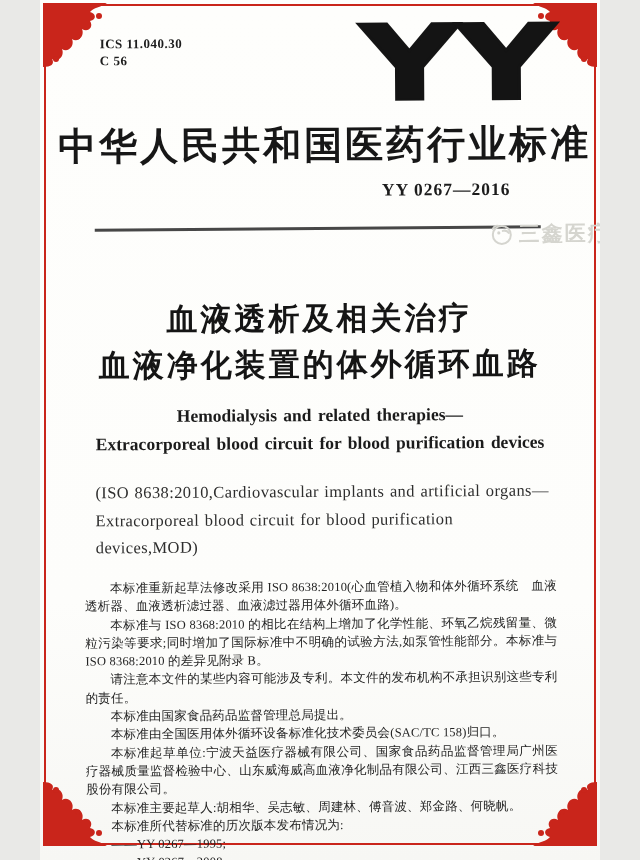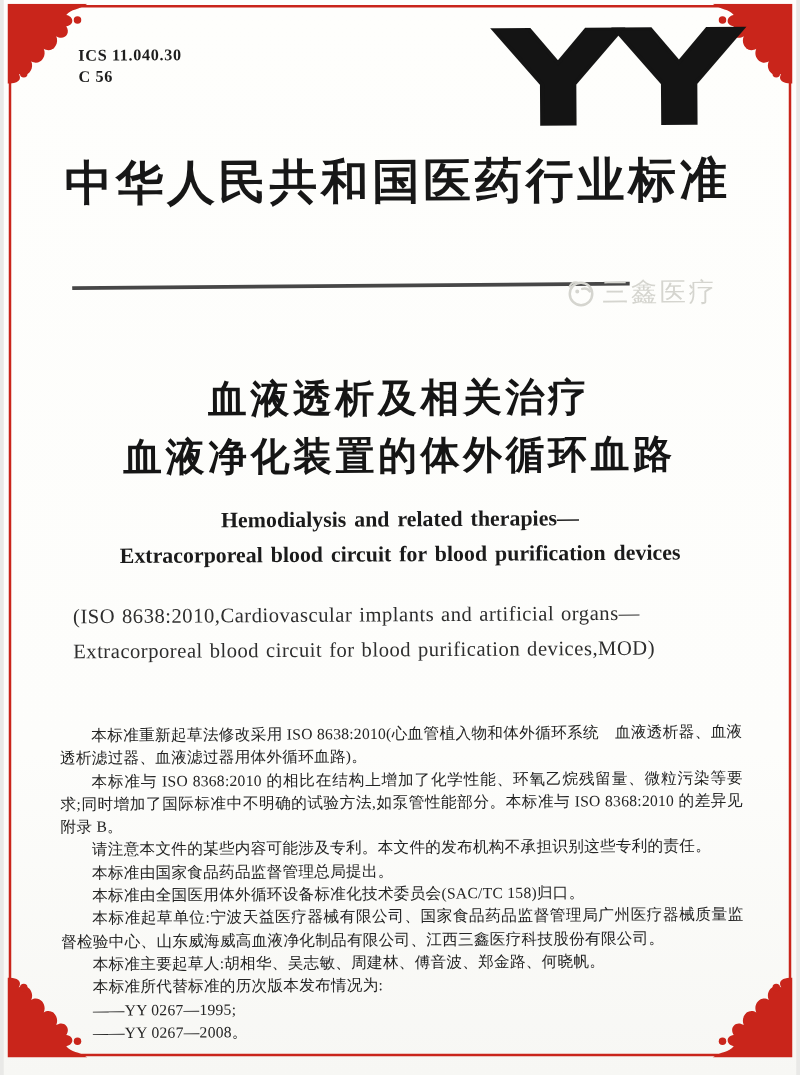--- a/index.html
+++ b/index.html
@@ -1,17 +1,17 @@
 <!DOCTYPE html>
 <html style="--frame-red: #c9251b; --ink: #222222; --watermark-gray: #d5d5cf;"><head>
 <meta charset="utf-8">
 <style>
   html,body{margin:0;padding:0;background:#e9e9e7;}
   .canvas{
-    position:relative;width:634px;height:860px;margin:0 auto;
+    position:relative;width:560px;height:860px;margin:0 auto;
     background:linear-gradient(180deg,#fefefc 0%,#fdfdfb 70%,#f7f7f4 100%);
     overflow:hidden;
     font-family:"Liberation Serif", serif;
     color:#222;
   }
   
   .frame{
     position:absolute;left:4px;top:4px;right:4px;bottom:15px;
     border:2.5px solid var(--frame-red,#c9251b);
     pointer-events:none;
@@ -54,21 +54,21 @@
     position:absolute;left:56px;top:227px;width:446px;height:2.5px;
     background:#474747;transform:rotate(-0.1deg);
   }
   .watermark{
     position:absolute;left:450px;top:221px;display:flex;align-items:center;gap:3px;
     color:var(--watermark-gray,#d5d5cf);
   }
   .watermark svg{display:block;}
   .watermark .wm-text{
     font-family:"Liberation Sans", sans-serif;
-    font-size:21px;font-weight:normal;letter-spacing:2px;
+    font-size:21px;font-weight:bold;letter-spacing:2px;
     color:var(--watermark-gray,#d5d5cf);white-space:nowrap;
   }
   .title-cn{
     position:absolute;left:0;right:0;top:296px;text-align:center;
     font-family:"Liberation Sans", sans-serif;
     font-weight:bold;color:#151515;
     font-size:31px;line-height:46px;letter-spacing:3px;
   }
   .title-en{
     position:absolute;left:0;right:0;top:401px;text-align:center;
@@ -132,20 +132,21 @@
     <div class="ics">
       <div>ICS 11.040.30</div>
       <div>C 56</div>
     </div>
 
     <div class="logo">YY</div>
 
     <div class="header-title">中华人民共和国医药行业标准</div>
 
     <div class="std-num">
+      <div class="num">YY 0267—2016</div>
     </div>
 
     <div class="rule"></div>
 
     <div class="watermark">
       <svg width="27" height="27" viewBox="0 0 27 27">
         <circle cx="13" cy="14" r="9" fill="none" stroke="#d5d5cf" stroke-width="2"></circle>
         <circle cx="10" cy="12" r="1.6" fill="#d5d5cf"></circle>
         <path d="M14 10 q4 -1 6 2" fill="none" stroke="#d5d5cf" stroke-width="2" stroke-linecap="round"></path>
         <path d="M4 8 q2 -4 6 -3" fill="none" stroke="#d5d5cf" stroke-width="1.8" stroke-linecap="round"></path>

